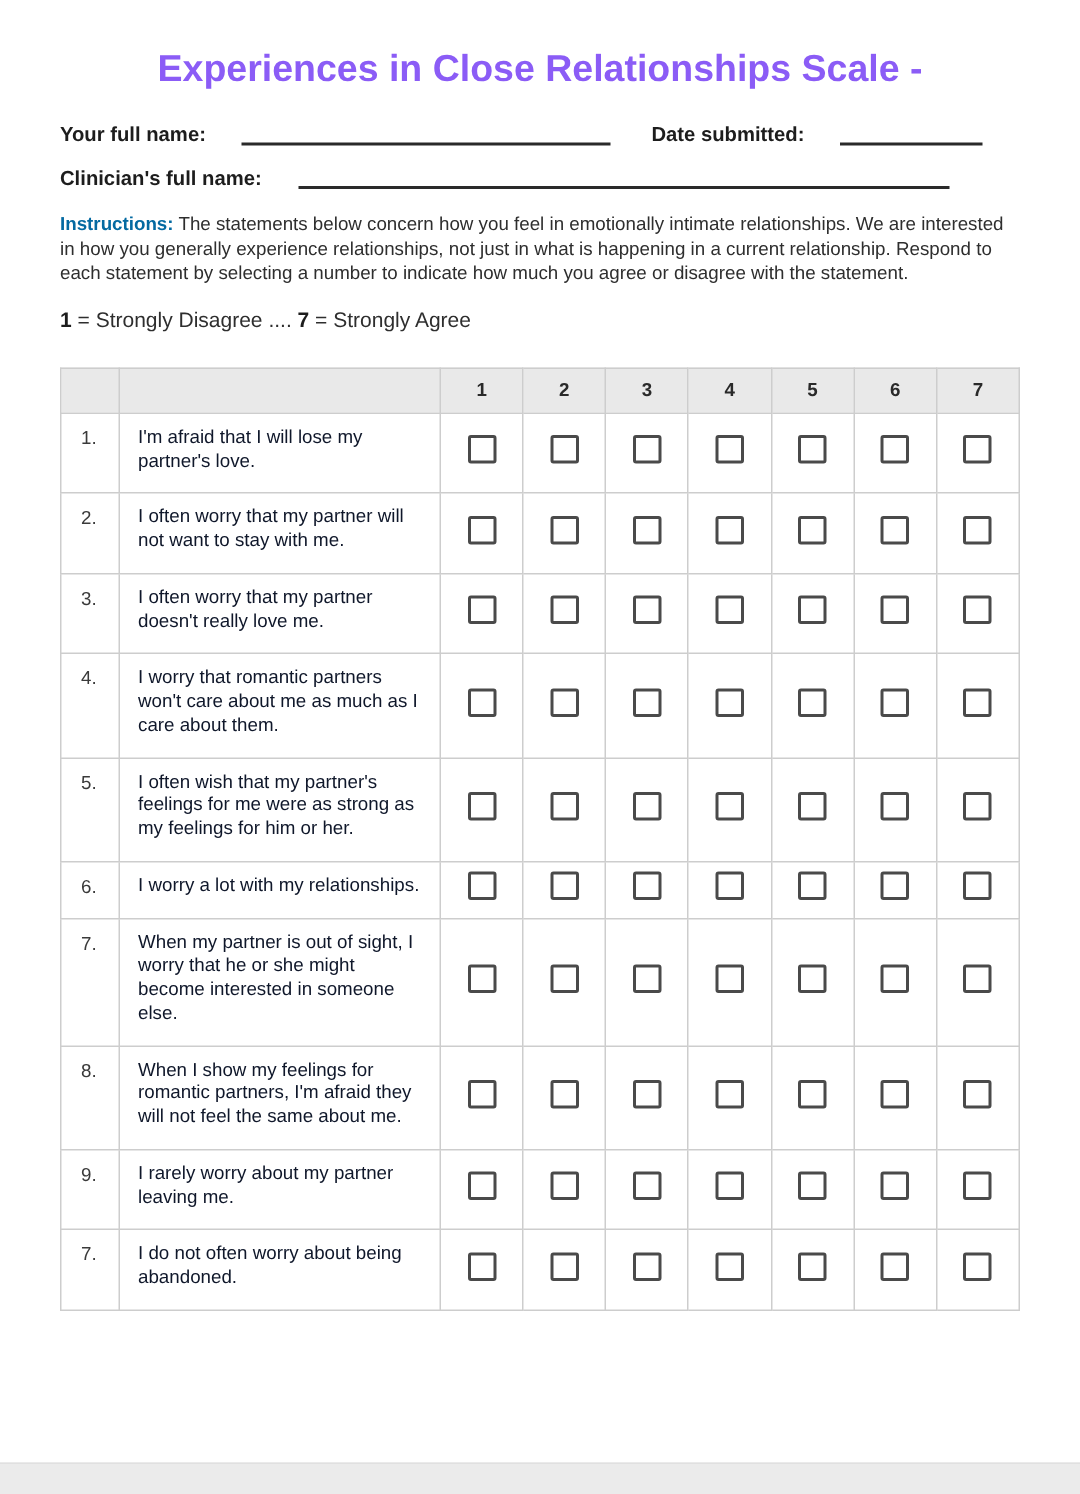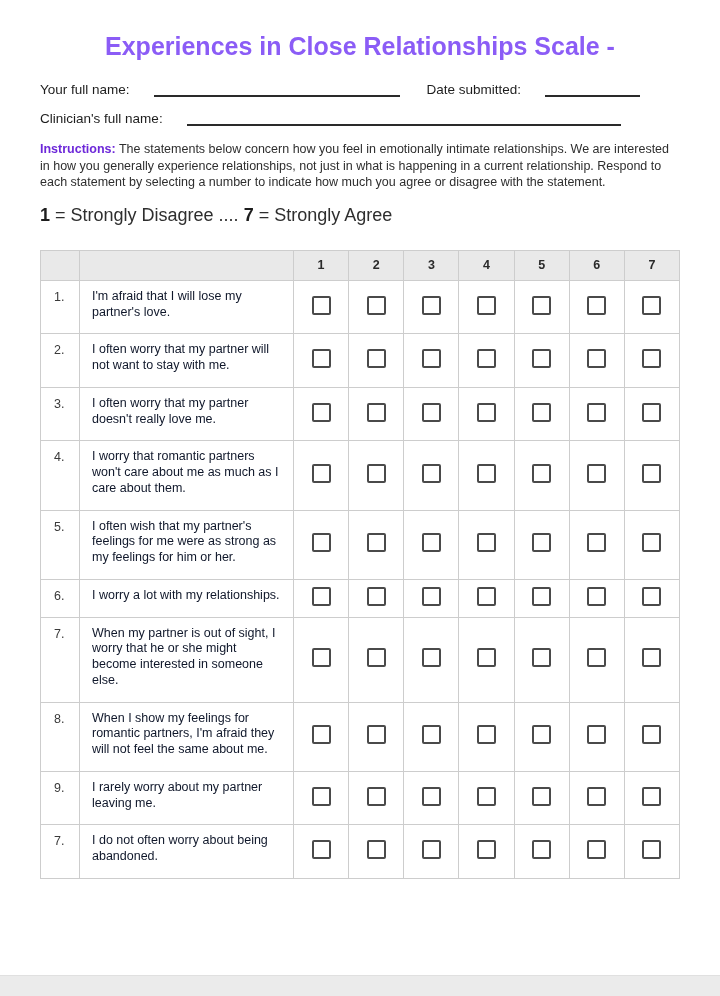--- a/index.html
+++ b/index.html
@@ -25,21 +25,21 @@
     line-height: 1.28;
     color: #8b5cf6;
     margin: 4px 0 20px 0;
   }
   .title span { display: block; }
 
   .field-row {
     display: flex;
     align-items: flex-end;
     font-size: 13.5px;
-    font-weight: normal;
+    font-weight: bold;
     color: #1d1d1d;
     margin-top: 14px;
     white-space: nowrap;
     gap: 17px;
   }
   .fill-line {
     display: inline-block;
     border-bottom: 2px solid #2a2a2a;
     height: 13px;
     margin-left: 7px;
@@ -48,24 +48,24 @@
   .line-date { width: 95px; }
   .line-clinician { width: 434px; }
   .date-label { margin-left: 10px; }
 
   .instructions {
     font-size: 12.5px;
     line-height: 1.33;
     margin-top: 15px;
     color: #2e2e2e;
   }
-  .instructions b { color: #6d28d9; }
+  .instructions b { color: #0369a1; }
 
   .scale-line {
-    font-size: 18px;
+    font-size: 14px;
     margin-top: 14px;
     color: #2e2e2e;
   }
   .scale-line b { color: #1d1d1d; }
 
   table.ecr {
     border-collapse: collapse;
     table-layout: fixed;
     width: 640px;
     margin-top: 24px;

